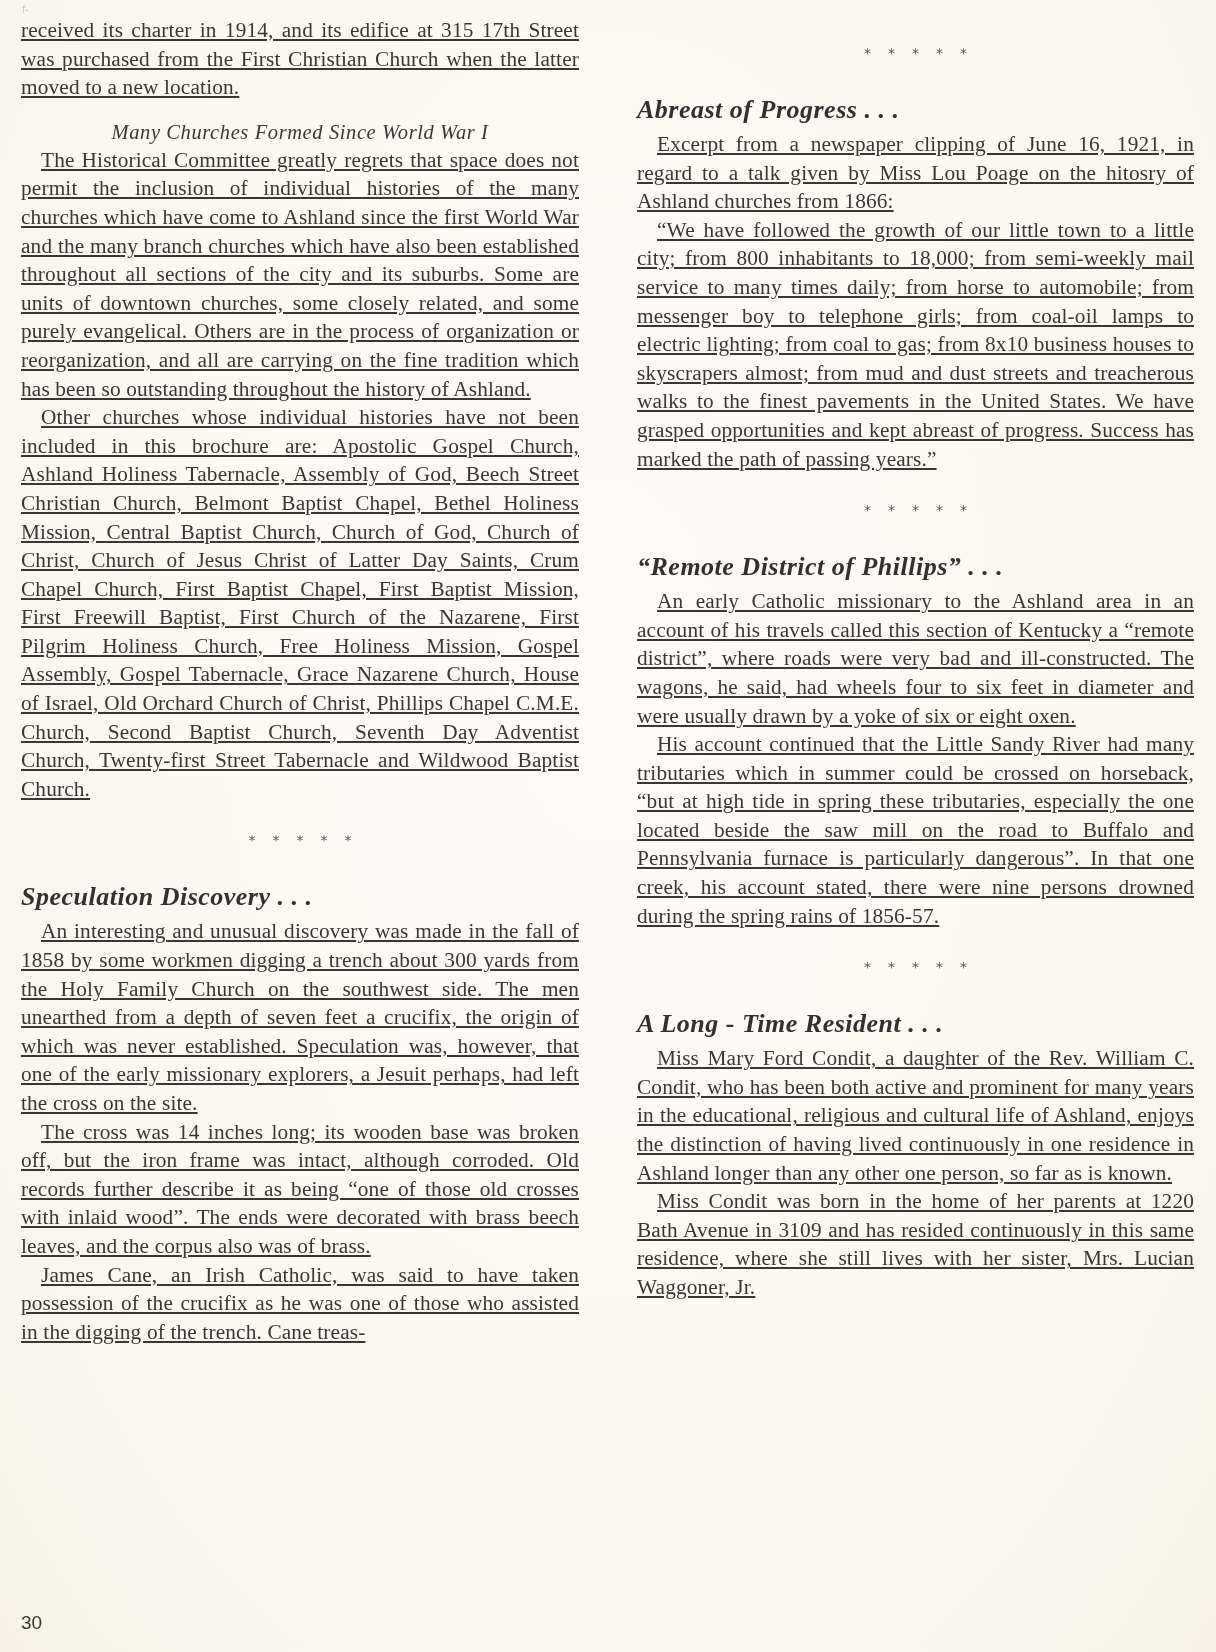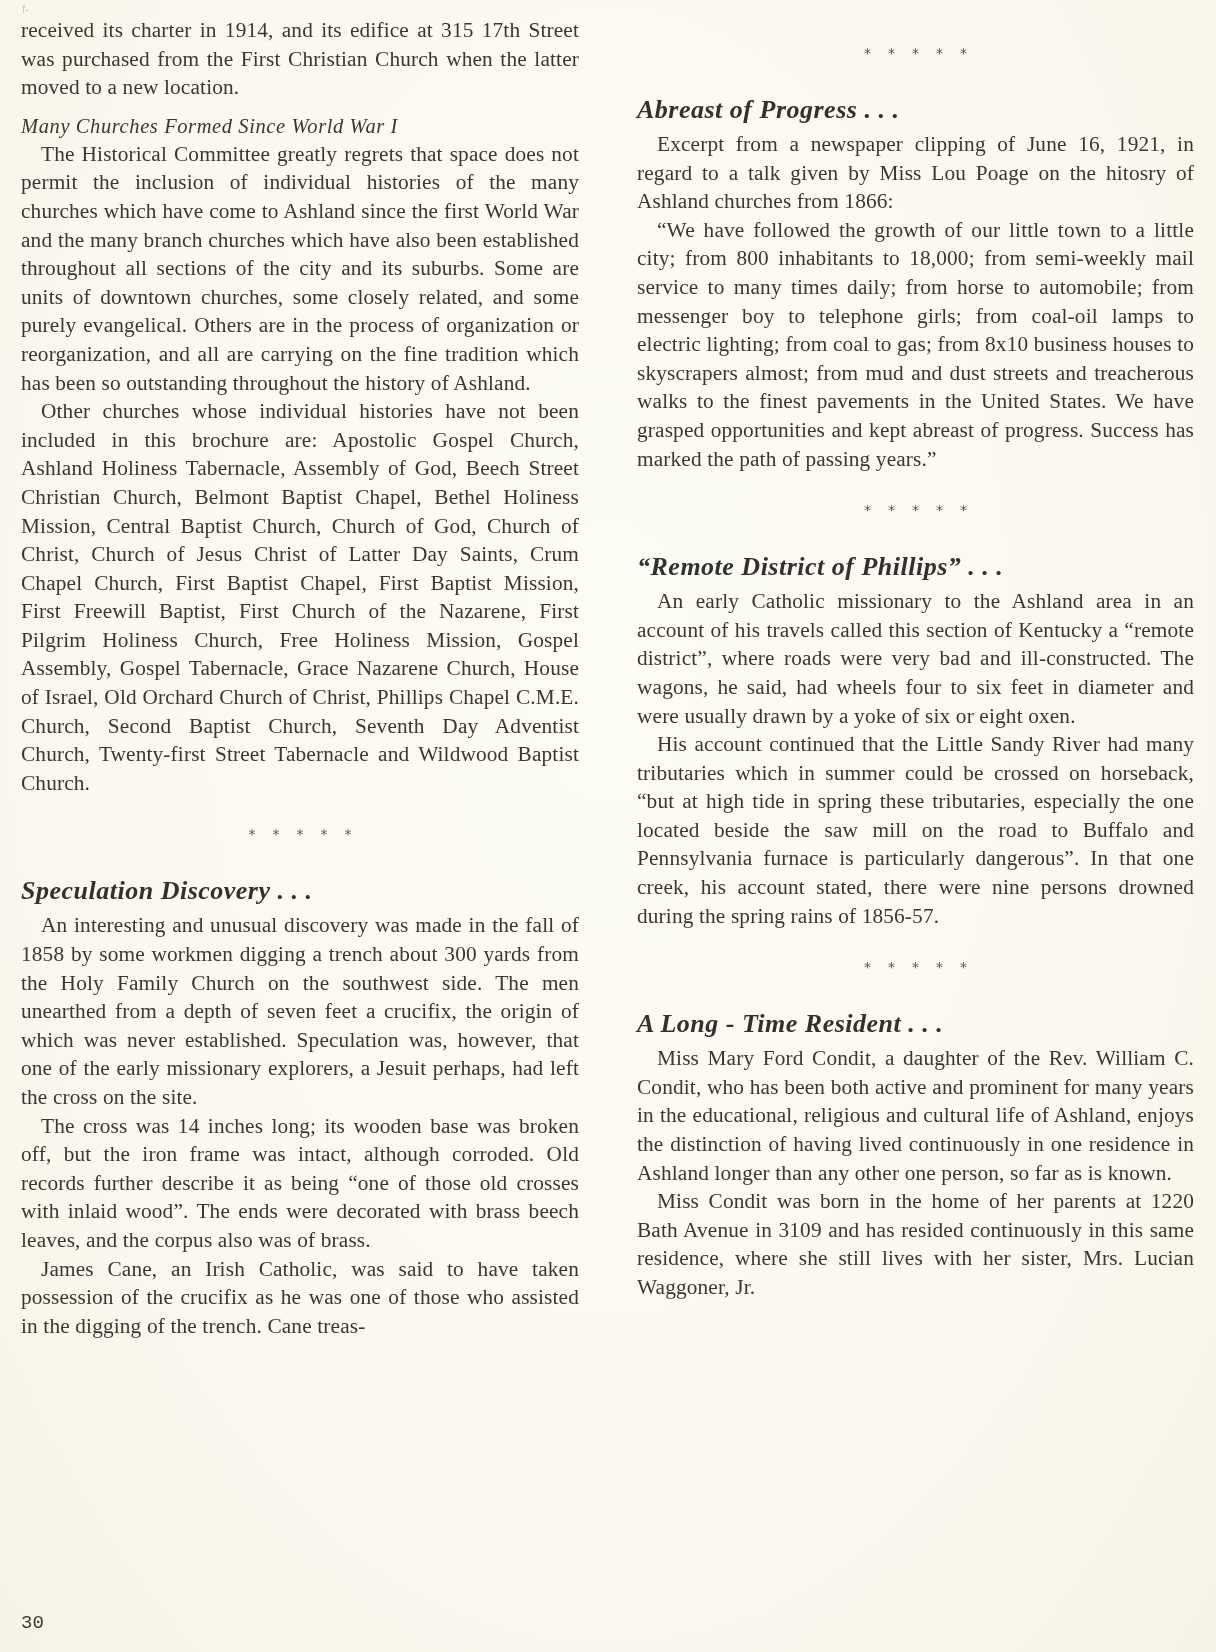--- a/index.html
+++ b/index.html
@@ -32,26 +32,28 @@
     p.body {
       margin: 0;
       font-family: "Liberation Serif", serif;
       font-size: 21.3px;
       line-height: 28.6px;
       text-align: justify;
       text-align-last: left;
       text-indent: 20px;
       letter-spacing: 0.15px;
       color: #3a3733;
+      text-decoration: underline;
     }
     p.body.no-indent { text-indent: 0; }
     p.body.gap { }
 
     .subhead {
-      margin: 10px 0 0 0;
+      margin: 16px 0 0 0;
+      text-align: center;
       font-family: "Liberation Serif", serif;
       font-style: italic;
       font-size: 20.5px;
       line-height: 28px;
       letter-spacing: 0.6px;
       color: #3a3733;
     }
 
     .stars {
       text-align: center;
@@ -73,21 +75,21 @@
       font-size: 26px;
       line-height: 40px;
       letter-spacing: 0.5px;
       color: #333030;
     }
 
     .page-number {
       position: absolute;
       left: 21px;
       top: 1612px;
-      font-family: Liberation Mono, monospace;
+      font-family: Liberation Sans, sans-serif;
       font-size: 19px;
       color: #3a3733;
     }
     .pencil-mark {
       position: absolute;
       left: 22px;
       top: 4px;
       font-size: 10px;
       color: #c9c6bd;
       font-family: "DejaVu Sans", sans-serif;

